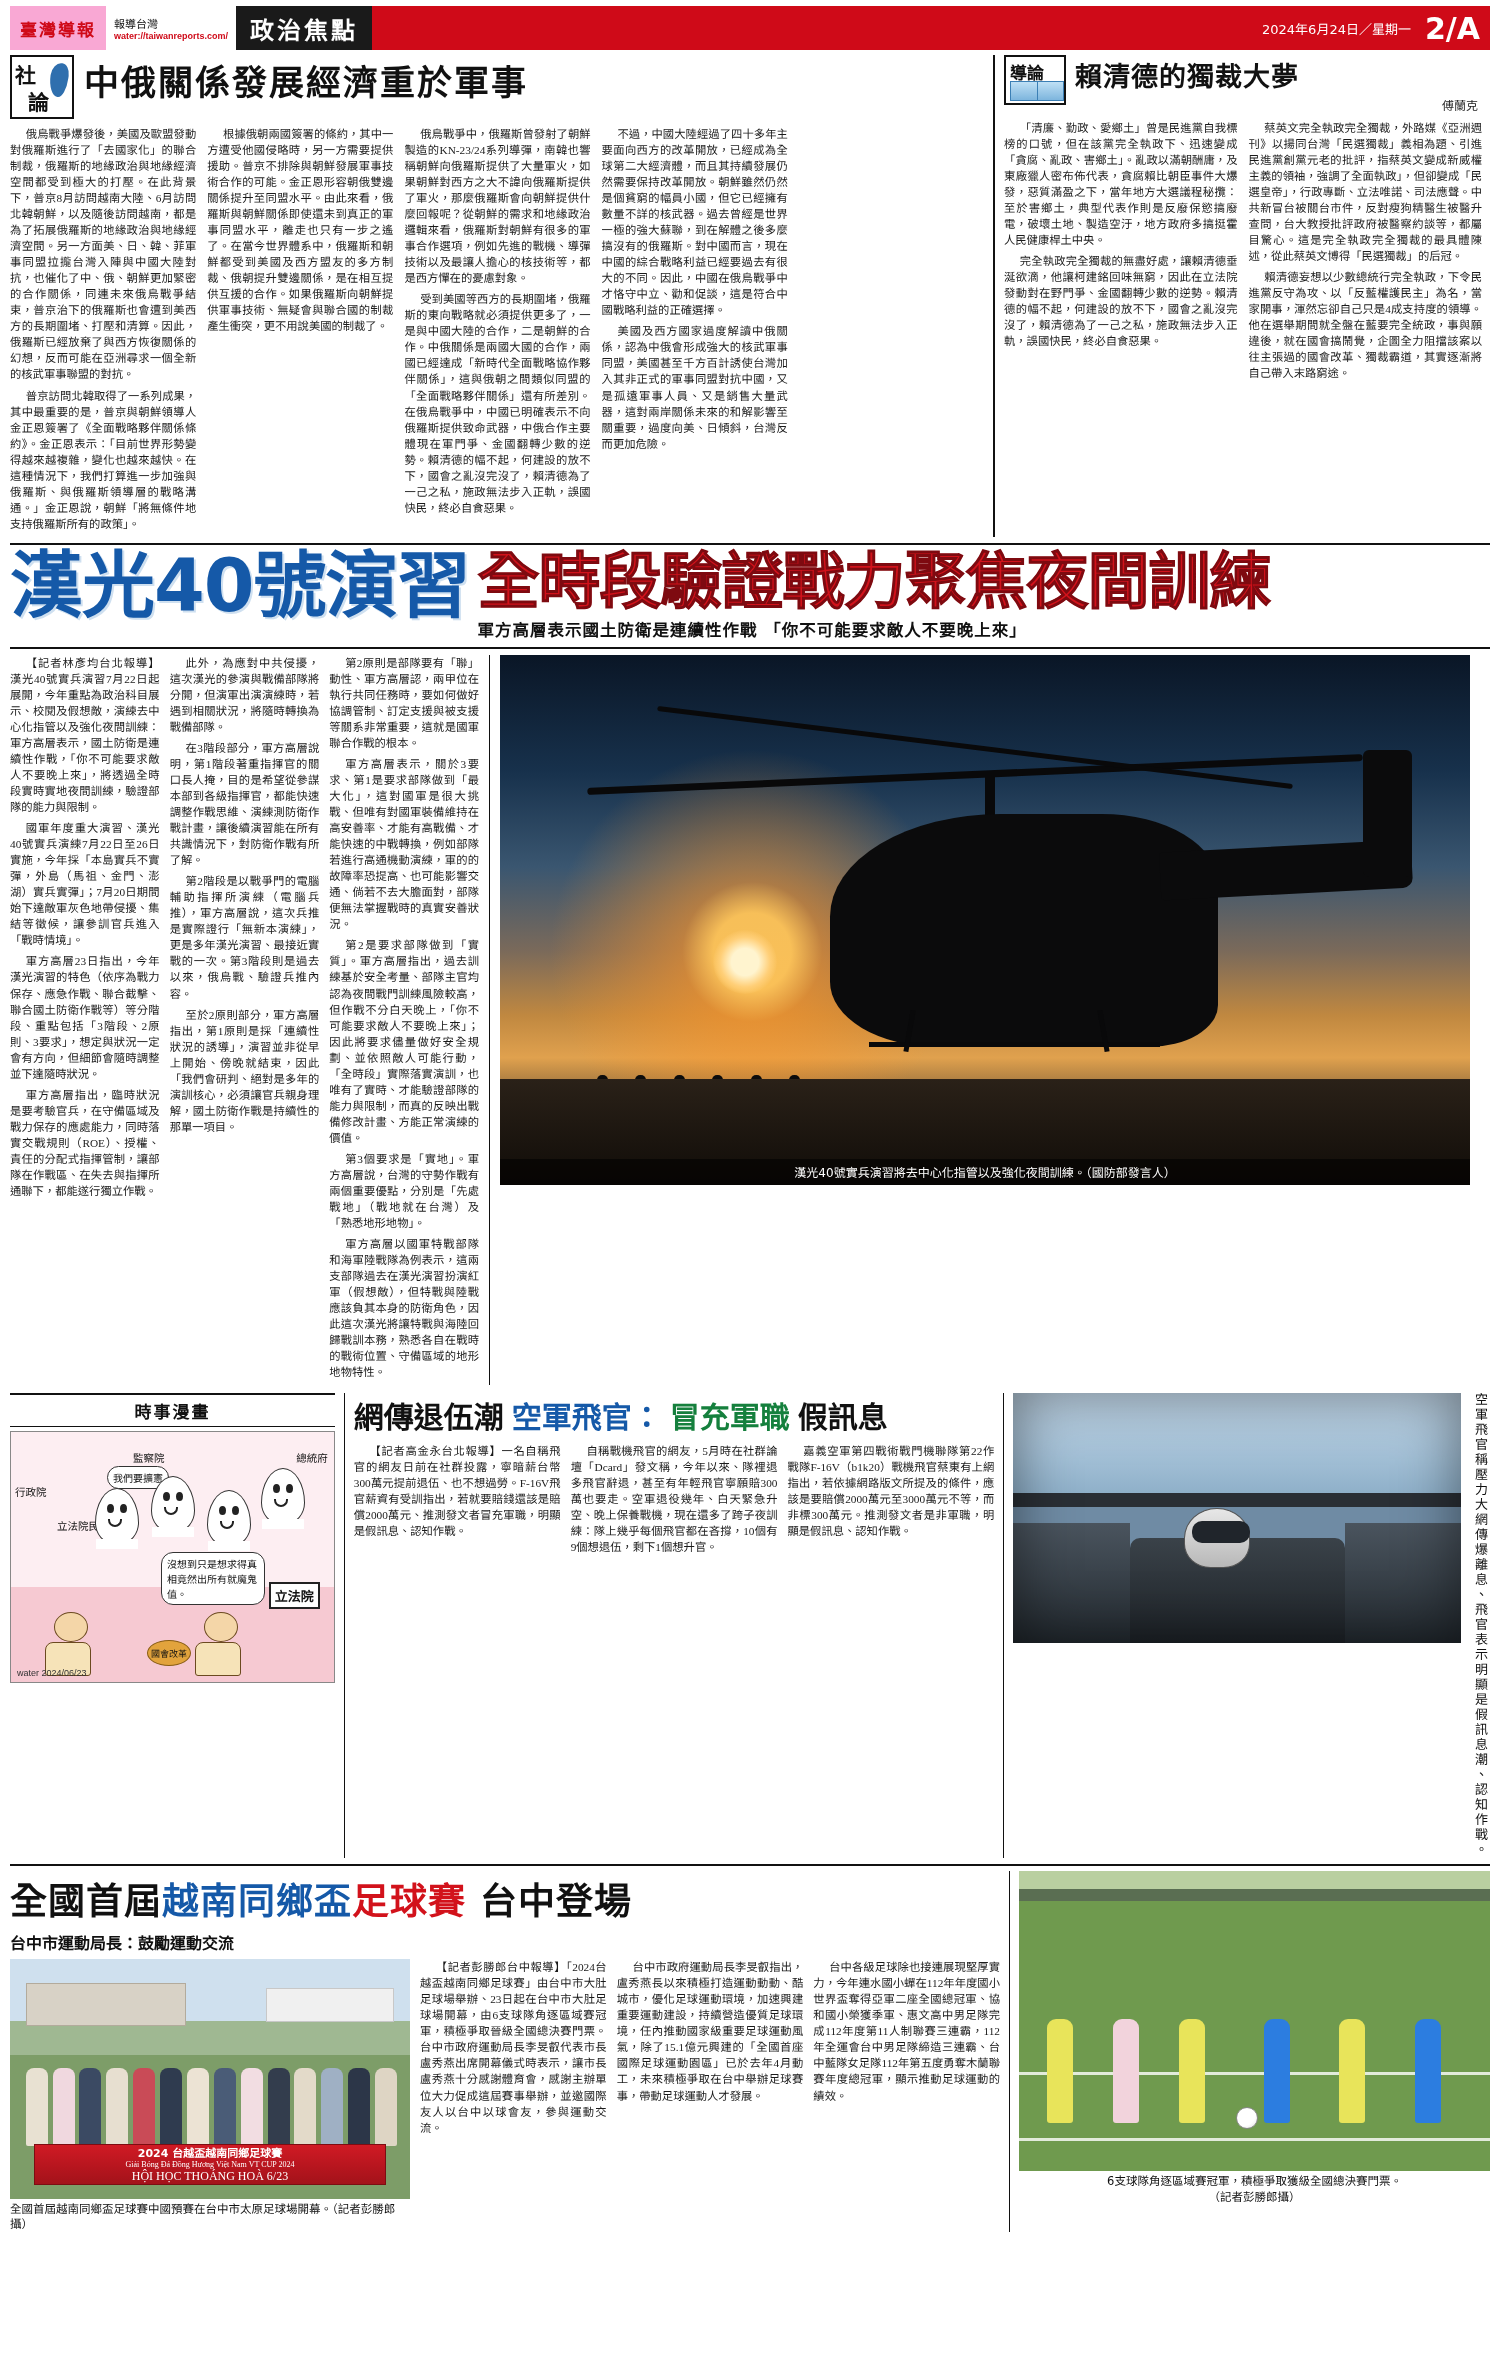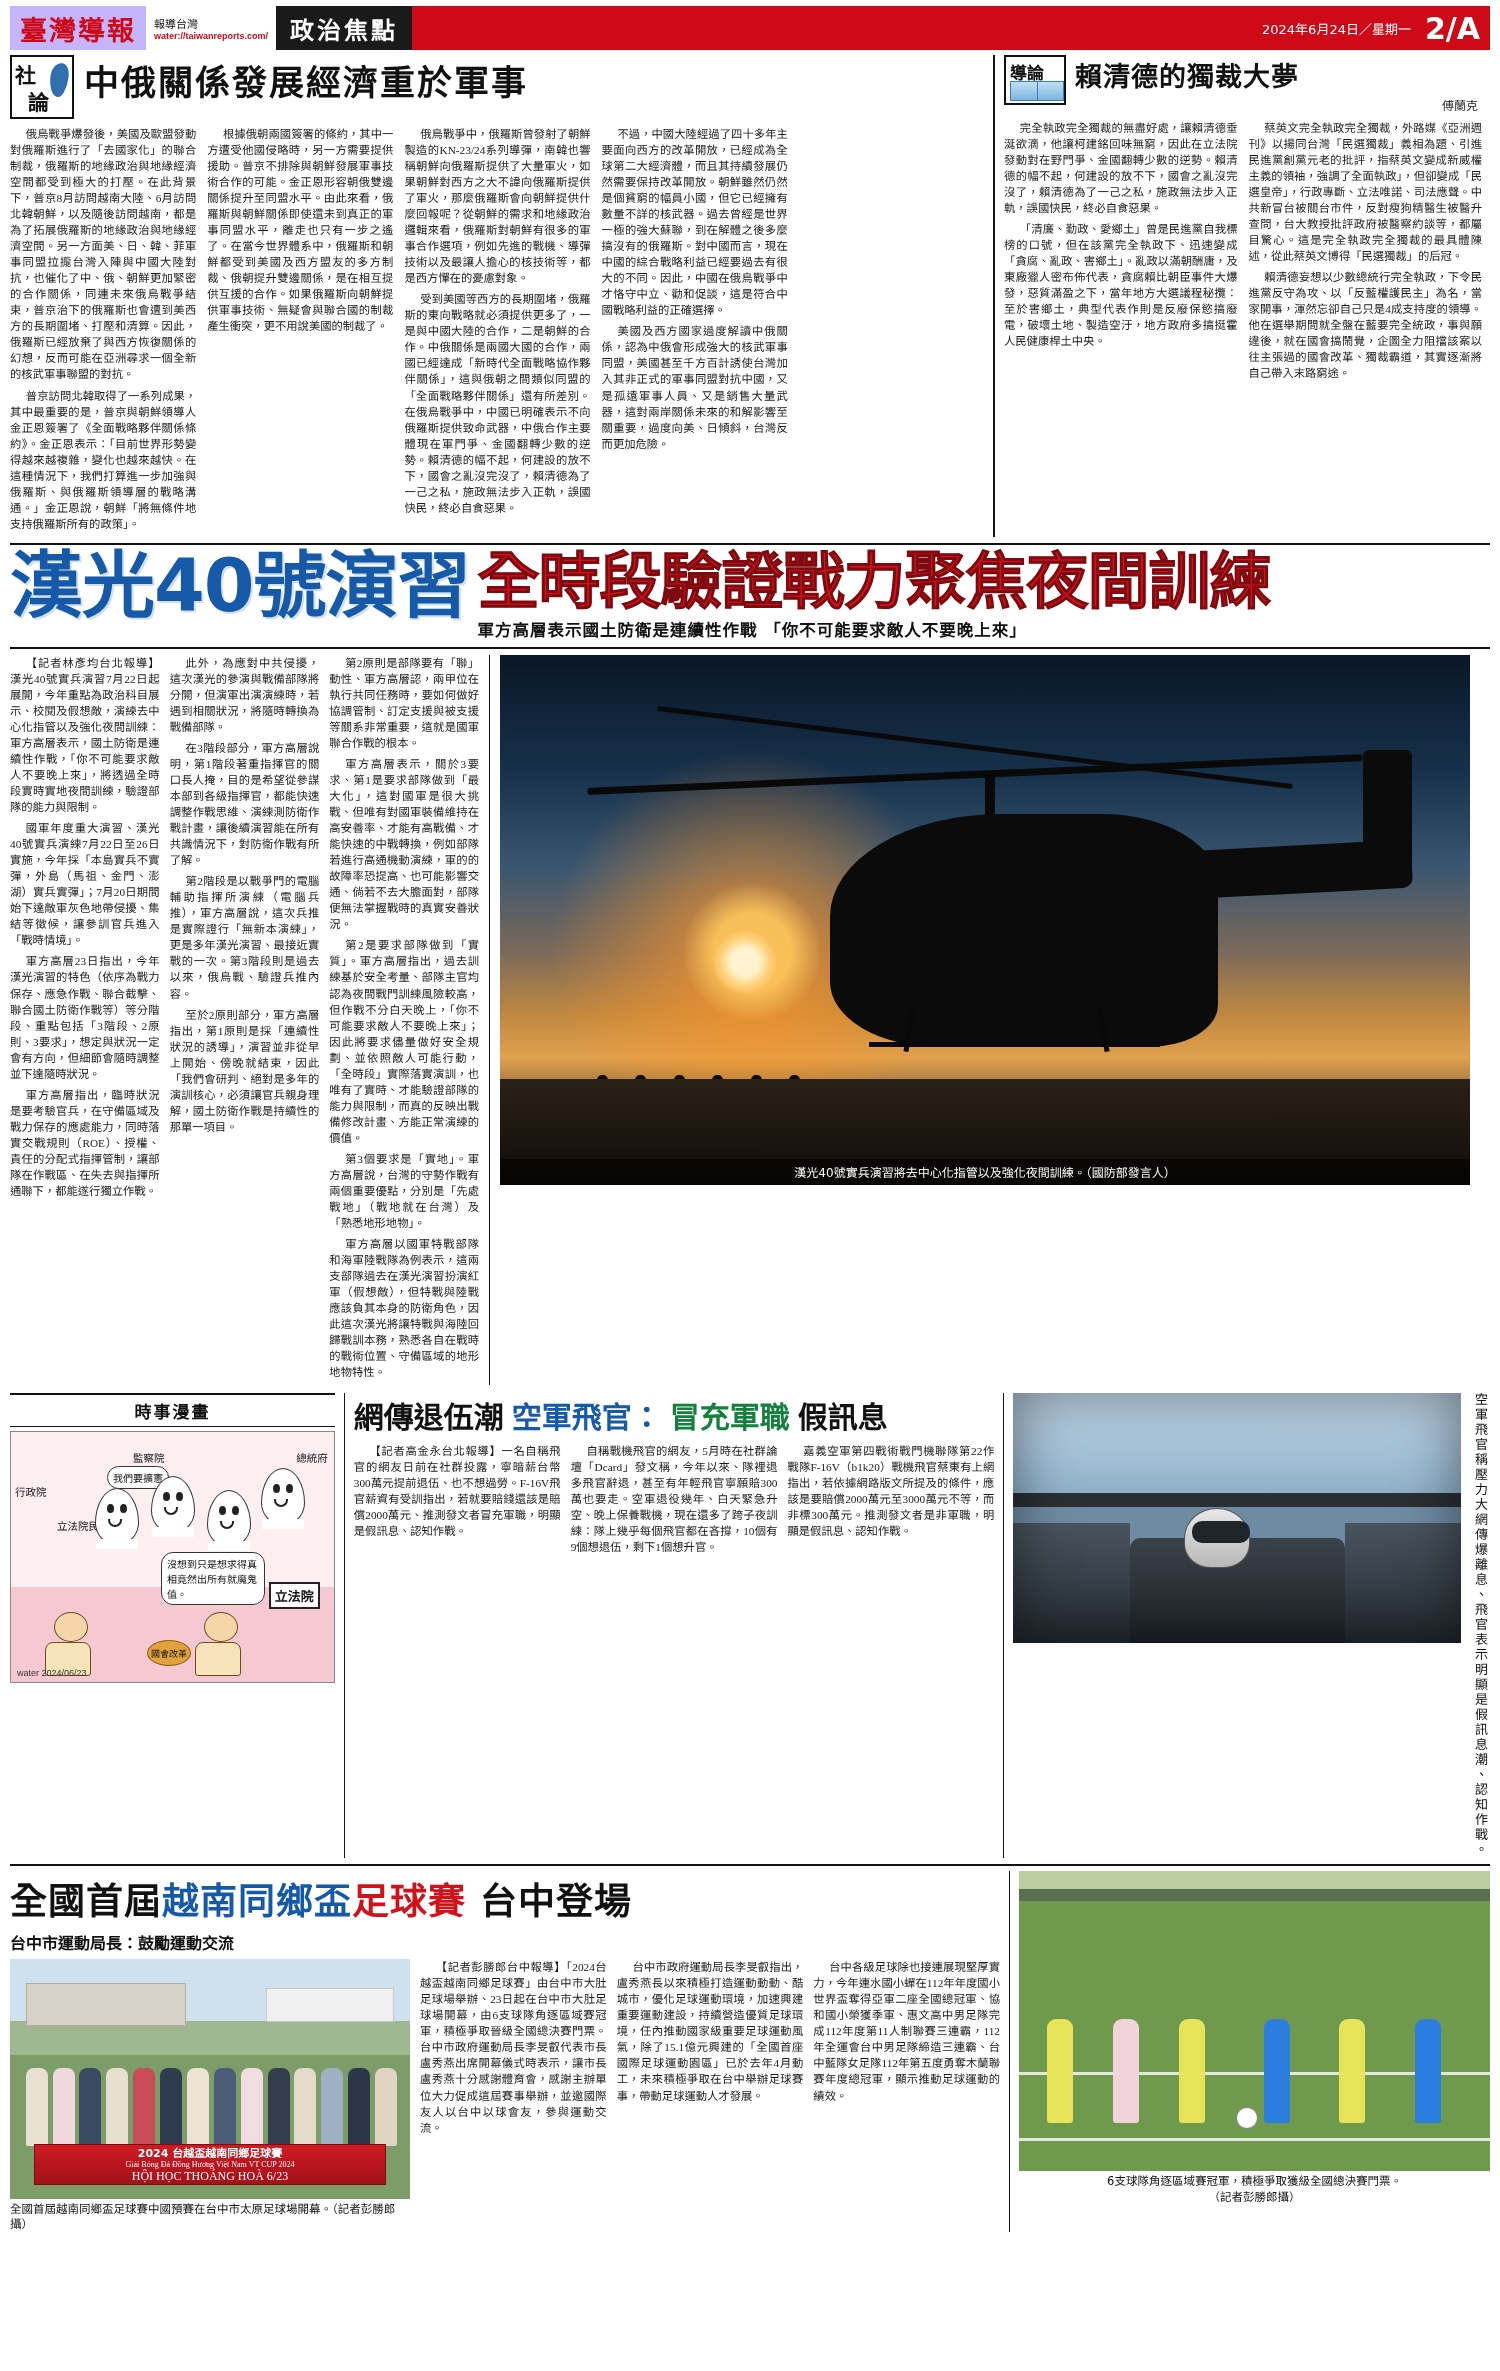--- a/index.html
+++ b/index.html
@@ -12,22 +12,22 @@
     overflow:hidden;
   }
   .page { position:relative; width:1500px; height:2371px; padding:0; }
 
   
   .masthead {
     position:relative; height:44px; margin:6px 10px 0 10px;
     background:#cf0a18; display:flex; align-items:stretch;
   }
   .mh-logo {
-    background:#c4b5fd; color:#cf0a18; font-weight:bold;
-    font-size:27px; letter-spacing:2px; display:flex; align-items:center;
+    background:#f9a8d4; color:#cf0a18; font-weight:bold;
+    font-size:17px; letter-spacing:2px; display:flex; align-items:center;
     padding:0 10px; font-family:"DejaVu Sans", sans-serif;
   }
   .mh-url { background:#fff; padding:0 8px; display:flex; flex-direction:column; justify-content:center; }
   .mh-url .l1 { font-size:11px; color:#111; font-family:"Liberation Sans", sans-serif; }
   .mh-url .l2 { font-size:9px; color:#cf0a18; font-weight:bold; font-family:"Liberation Sans", sans-serif; }
   .mh-section {
     background:#1a1a1a; color:#fff; font-size:24px; font-weight:bold;
     display:flex; align-items:center; padding:0 14px; letter-spacing:3px;
   }
   .mh-spacer { flex:1; }
@@ -280,22 +280,22 @@
           <span class="bt">導論</span>
           <span class="bk"></span>
         </div>
         <div style="flex:1">
           <div class="ed2-title">賴清德的獨裁大夢</div>
           <div class="ed2-byline cjk">傅蘭克</div>
         </div>
       </div>
       <div class="ed-cols col-text">
         <div>
-            <p>完全執政完全獨裁的無盡好處，讓賴清德垂涎欲滴，他讓柯建銘回味無窮，因此在立法院發動對在野門爭、金國翻轉少數的逆勢。賴清德的幅不起，何建設的放不下，國會之亂沒完沒了，賴清德為了一己之私，施政無法步入正軌，誤國快民，終必自食惡果。</p>
-             <p>「清廉、勤政、愛鄉土」曾是民進黨自我標榜的口號，但在該黨完全執政下、迅速變成「貪腐、亂政、害鄉土」。亂政以滿朝酬庸，及東廠獵人密布佈代表，貪腐賴比朝臣事件大爆發，惡質滿盈之下，當年地方大選議程秘攬：至於害鄉土，典型代表作則是反廢保慾搞廢電，破壞土地、製造空汙，地方政府多搞挺霍人民健康桿土中央。</p>
+            <p>「清廉、勤政、愛鄉土」曾是民進黨自我標榜的口號，但在該黨完全執政下、迅速變成「貪腐、亂政、害鄉土」。亂政以滿朝酬庸，及東廠獵人密布佈代表，貪腐賴比朝臣事件大爆發，惡質滿盈之下，當年地方大選議程秘攬：至於害鄉土，典型代表作則是反廢保慾搞廢電，破壞土地、製造空汙，地方政府多搞挺霍人民健康桿土中央。</p>
+             <p>完全執政完全獨裁的無盡好處，讓賴清德垂涎欲滴，他讓柯建銘回味無窮，因此在立法院發動對在野門爭、金國翻轉少數的逆勢。賴清德的幅不起，何建設的放不下，國會之亂沒完沒了，賴清德為了一己之私，施政無法步入正軌，誤國快民，終必自食惡果。</p>
           </div>
         <div>
             <p>蔡英文完全執政完全獨裁，外路媒《亞洲週刊》以揚同台灣「民選獨裁」義相為題、引進民進黨創黨元老的批評，指蔡英文變成新威權主義的領袖，強調了全面執政」，但卻變成「民選皇帝」，行政專斷、立法唯諾、司法應聲。中共新冒台被關台市件，反對瘦狗精醫生被醫升查問，台大教授批評政府被醫察約談等，都屬目驚心。這是完全執政完全獨裁的最具體陳述，從此蔡英文博得「民選獨裁」的后冠。</p>
              <p>賴清德妄想以少數總統行完全執政，下令民進黨反守為攻、以「反藍權護民主」為名，當家開事，渾然忘卻自己只是4成支持度的領導。他在選舉期間就全盤在藍要完全統政，事與願違後，就在國會搞鬧覺，企圖全力阻擋該案以往主張過的國會改革、獨裁霸道，其實逐漸將自己帶入末路窮途。</p>
           </div>
       </div>
     </div>
   </div>
 
   <div class="banner">

